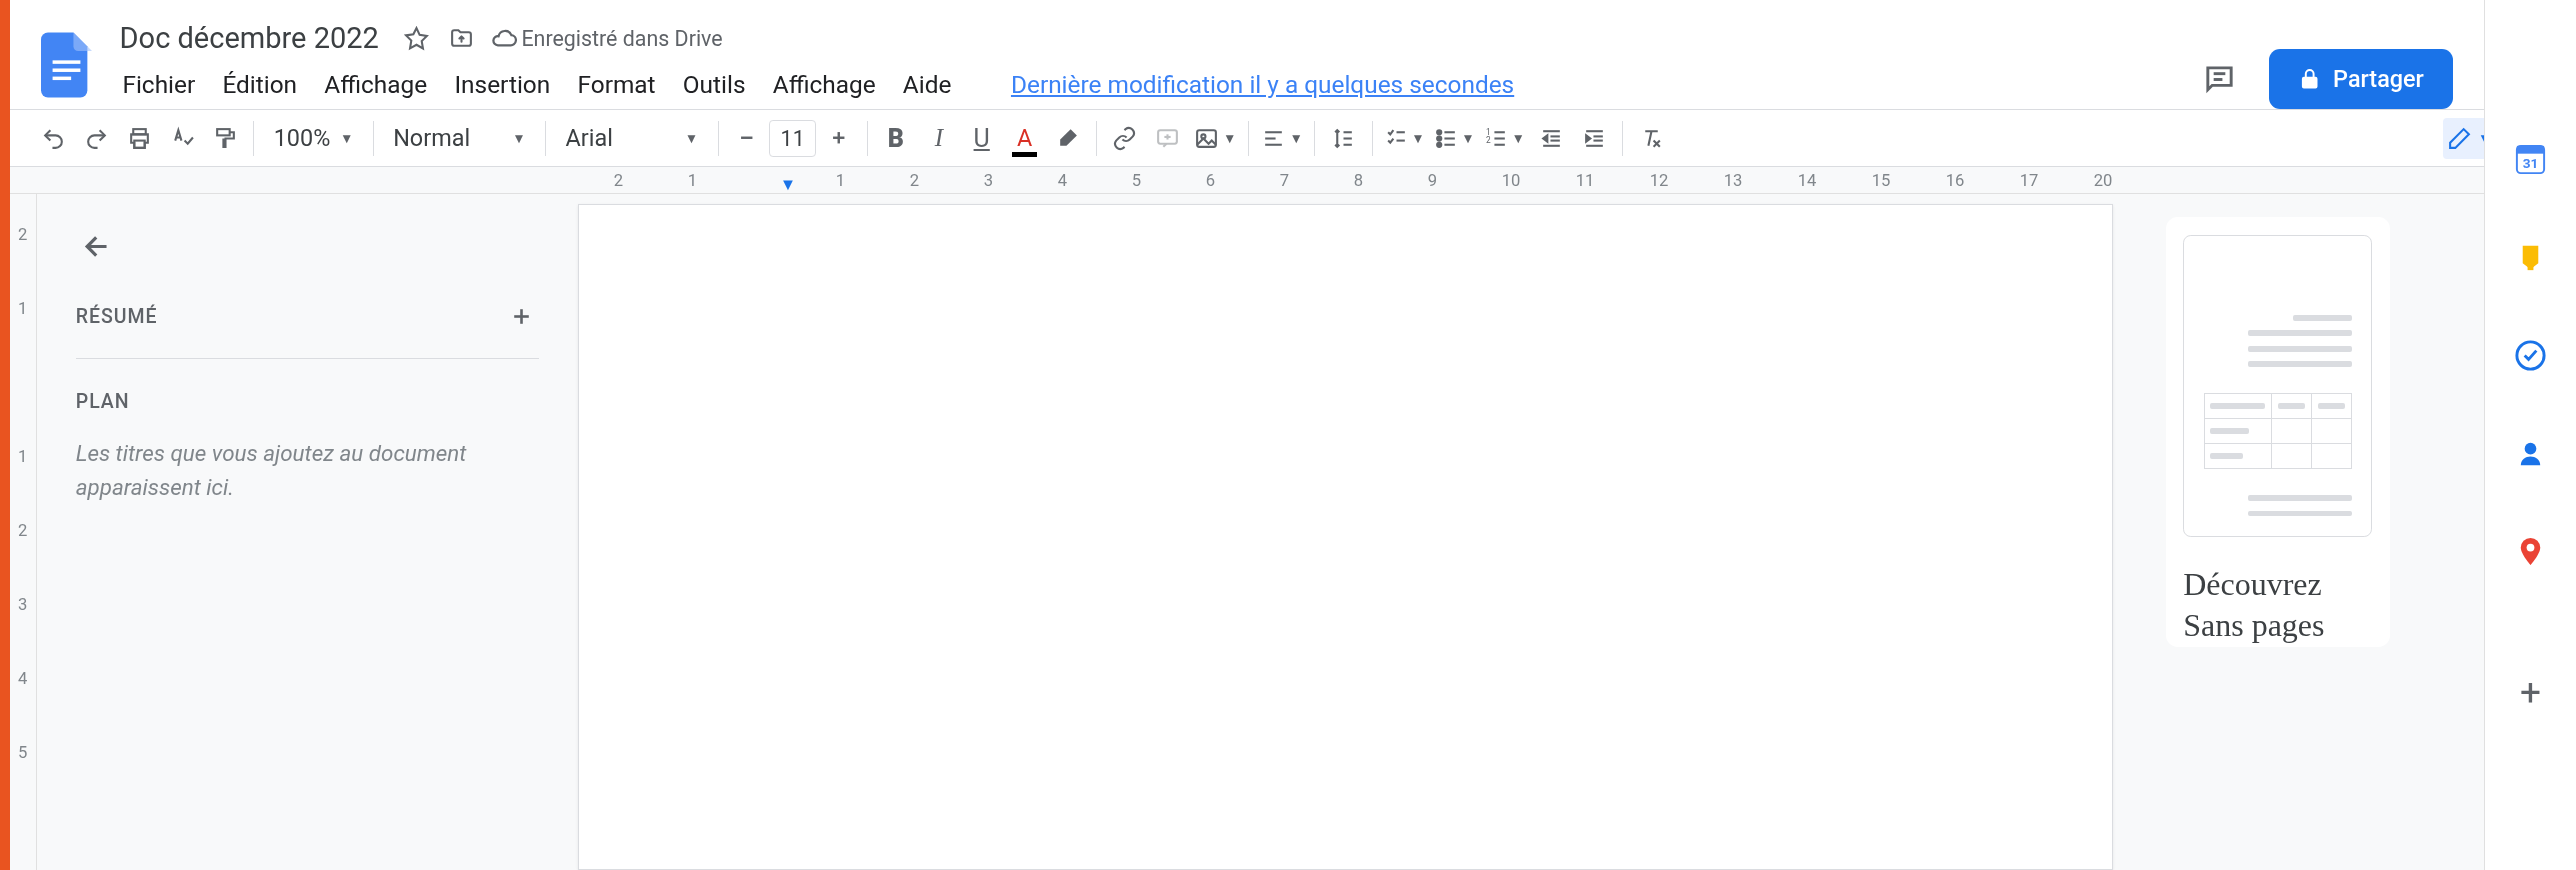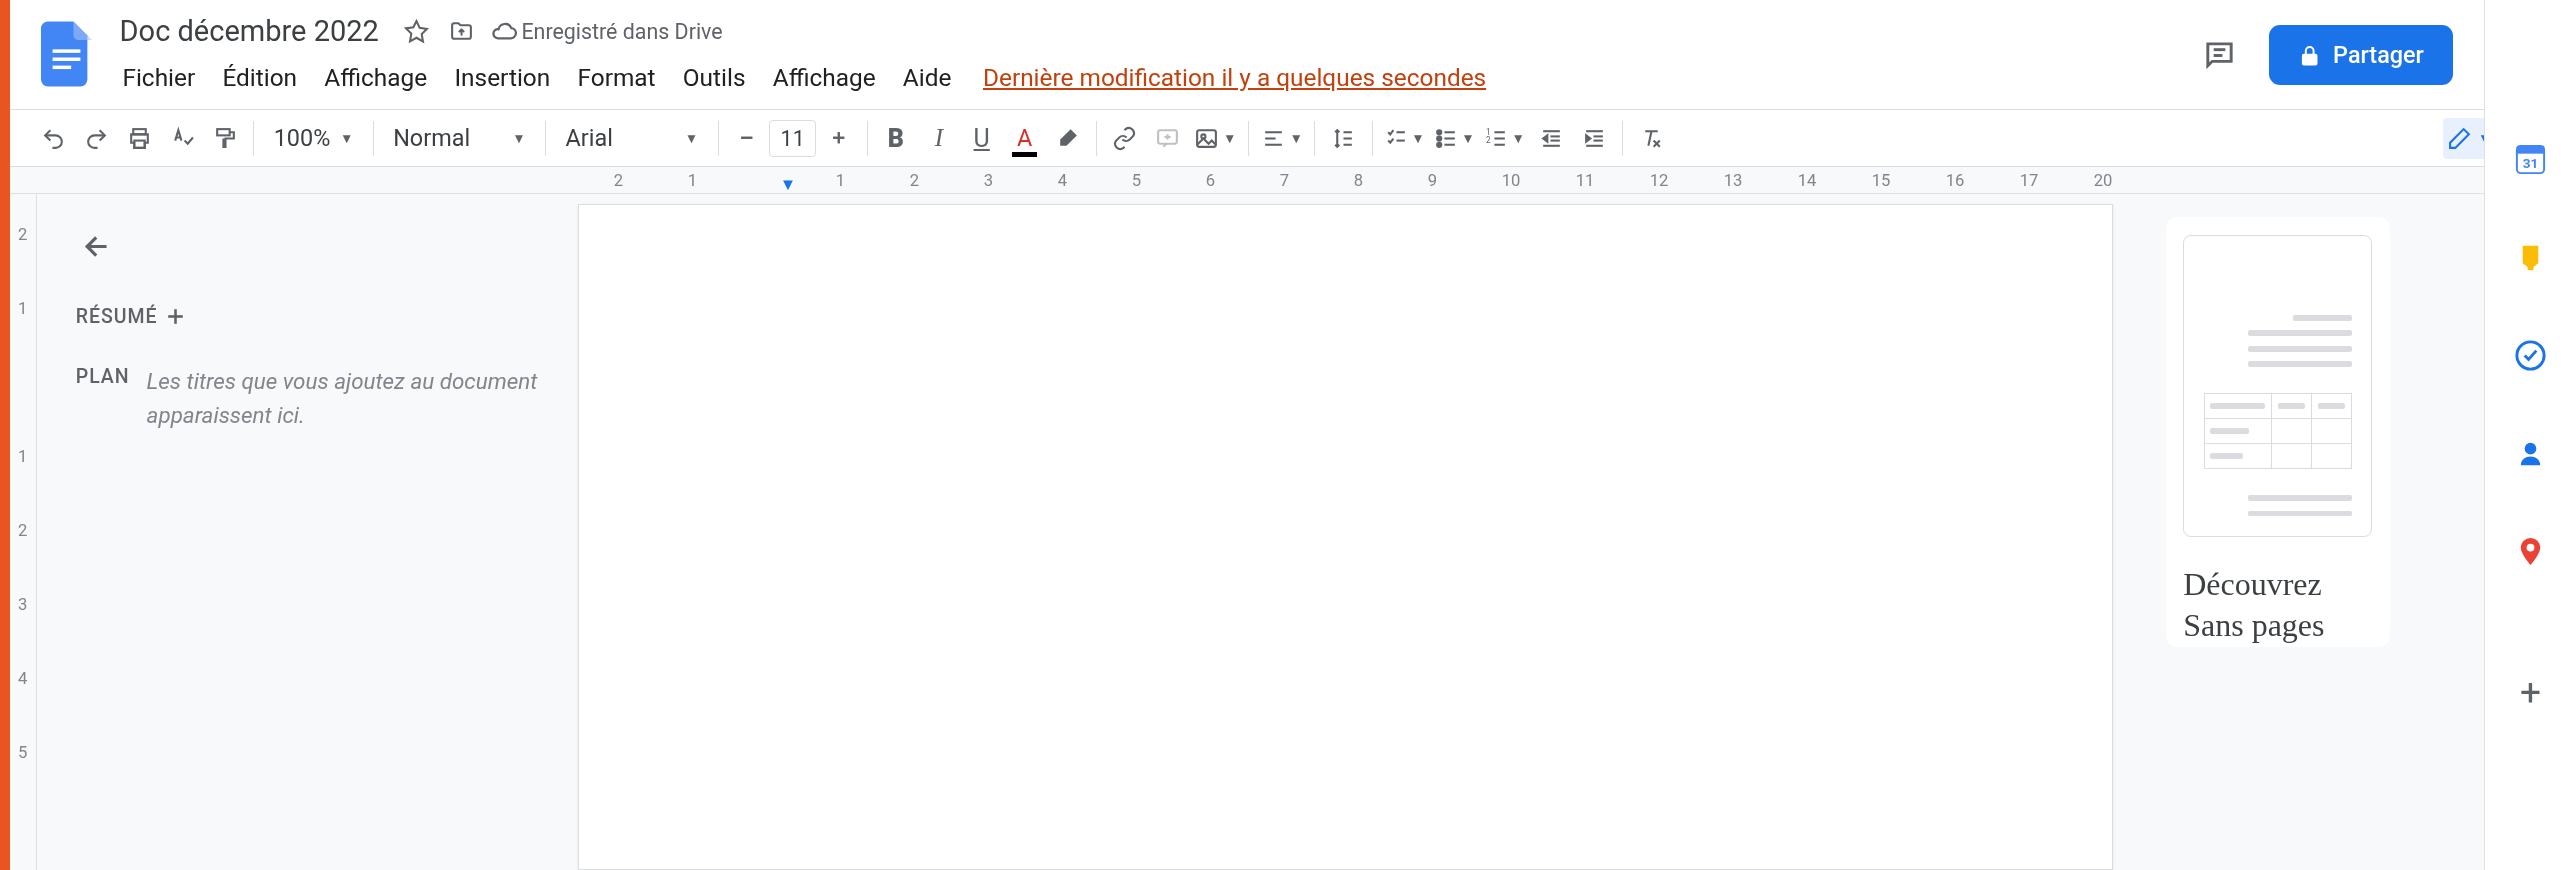--- a/index.html
+++ b/index.html
@@ -1,31 +1,31 @@
 <!DOCTYPE html>
 <html><head>
 <meta charset="utf-8">
 <style>
 *{margin:0;padding:0;box-sizing:border-box;font-family:"Google Sans",Roboto,Arial,sans-serif}
 body{background:#fff;overflow:hidden;width:2576px;height:870px;position:relative}
 .orange-bar{position:absolute;left:0;top:0;width:9.7px;height:870px;background:#e95420;z-index:100}
 .main-wrapper{margin-left:9.7px;display:flex;flex-direction:column;height:100%}
 
 
-.header{height:109px;display:flex;align-items:flex-start;padding:9.7px 23.4px 0 23.4px}
+.header{height:109px;display:flex;align-items:flex-end;padding:9.7px 23.4px 0 23.4px}
 .docs-icon{width:66px;height:88px;display:flex;align-items:center;justify-content:center;margin-right:11.7px;cursor:pointer}
 .docs-icon svg{width:51px;height:68px}
 .header-main{flex:1;display:flex;flex-direction:column}
 .title-row{display:flex;align-items:center;height:43px;gap:13.6px}
 .doc-title{font-size:29px;color:#3c4043;padding:1.9px 7.8px;border:1px solid transparent;border-radius:3.9px;line-height:35px}
 .title-icon{width:31px;height:31px;display:flex;align-items:center;justify-content:center;color:#5f6368;cursor:pointer;border-radius:50%}
 .save-status{display:flex;align-items:center;gap:4px;color:#5f6368;font-size:21.4px}
 .menubar{display:flex;height:49px;align-items:center;gap:3.9px}
 .menu-item{font-size:24.4px;color:#202124;padding:5.8px 11.7px;border-radius:3.9px;cursor:pointer}
-.last-edit{font-size:24.4px;color:#c2410c;text-decoration:underline;margin-left:16px;cursor:pointer}
+.last-edit{font-size:24.4px;color:#3b82f6;text-decoration:underline;margin-left:44px;cursor:pointer}
 .header-right{display:flex;align-items:center;gap:23.4px;padding-top:15.6px}
 .comment-btn{width:53px;height:53px;display:flex;align-items:center;justify-content:center;color:#5f6368;cursor:pointer;border-radius:50%}
 .share-btn{background:#1a73e8;color:#fff;border:none;border-radius:11px;height:60px;padding:0 29px;font-size:23.4px;font-weight:500;display:flex;align-items:center;gap:11.7px;cursor:pointer}
 .profile{width:53px;height:53px;display:flex;align-items:center;justify-content:center;cursor:pointer;margin-left:23.4px}
 
 
 .toolbar{height:58px;border-top:1px solid #dadce0;border-bottom:1px solid #dadce0;display:flex;align-items:center;padding:0 23.4px;gap:1.9px}
 .tb-btn{min-width:41px;height:41px;display:flex;align-items:center;justify-content:center;color:#5f6368;cursor:pointer;border-radius:3.9px;padding:0 3.9px}
 .tb-sep{width:1px;height:35px;background:#dadce0;margin:0 5.8px}
 .tb-select{display:flex;align-items:center;height:41px;padding:0 11.7px;gap:9.7px;cursor:pointer;border-radius:3.9px;font-size:23.4px;color:#3c4043}
@@ -42,21 +42,21 @@
 .ruler-tick{position:relative;width:74px;text-align:left;white-space:nowrap}
 .ruler-indent{position:absolute;left:770px;top:7.8px;color:#1a73e8}
 
 
 .content{flex:1;display:flex;background:#f8f9fa;overflow:hidden;position:relative}
 .vruler{width:27px;background:#f8f9fa;border-right:1px solid #e0e0e0;display:flex;flex-direction:column;align-items:center;padding-top:31px;font-size:16.6px;color:#80868b}
 .vruler div{height:74px}
 
 .outline-panel{width:541px;background:#f8f9fa;padding:31px 39px;display:flex;flex-direction:column;gap:31px}
 .outline-back{width:43px;height:43px;display:flex;align-items:center;justify-content:center;color:#5f6368;cursor:pointer;border-radius:50%}
-.outline-section{display:flex;gap:17px}
+.outline-section{display:flex;flex-direction:column;gap:24px}
 .outline-header{display:flex;align-items:center;justify-content:space-between}
 .outline-title{font-size:19.5px;font-weight:500;color:#5f6368;letter-spacing:1px}
 .outline-add{width:35px;height:35px;display:flex;align-items:center;justify-content:center;color:#5f6368;cursor:pointer}
 .outline-divider{height:1px;background:#dadce0}
 .outline-placeholder{font-size:22.4px;color:#80868b;font-style:italic;line-height:1.5}
 
 .doc-page{background:#fff;width:1535px;margin:9.7px 0 0 0;border:1px solid #dadce0;box-shadow:0 1px 2.9px rgba(0,0,0,.08)}
 
 .right-panel{flex:1;padding:23.4px 0 0 53px;min-width:234px}
 .promo-card{background:#fff;border-radius:11.7px;padding:17.5px 17.5px 0 17.5px;width:224px}

